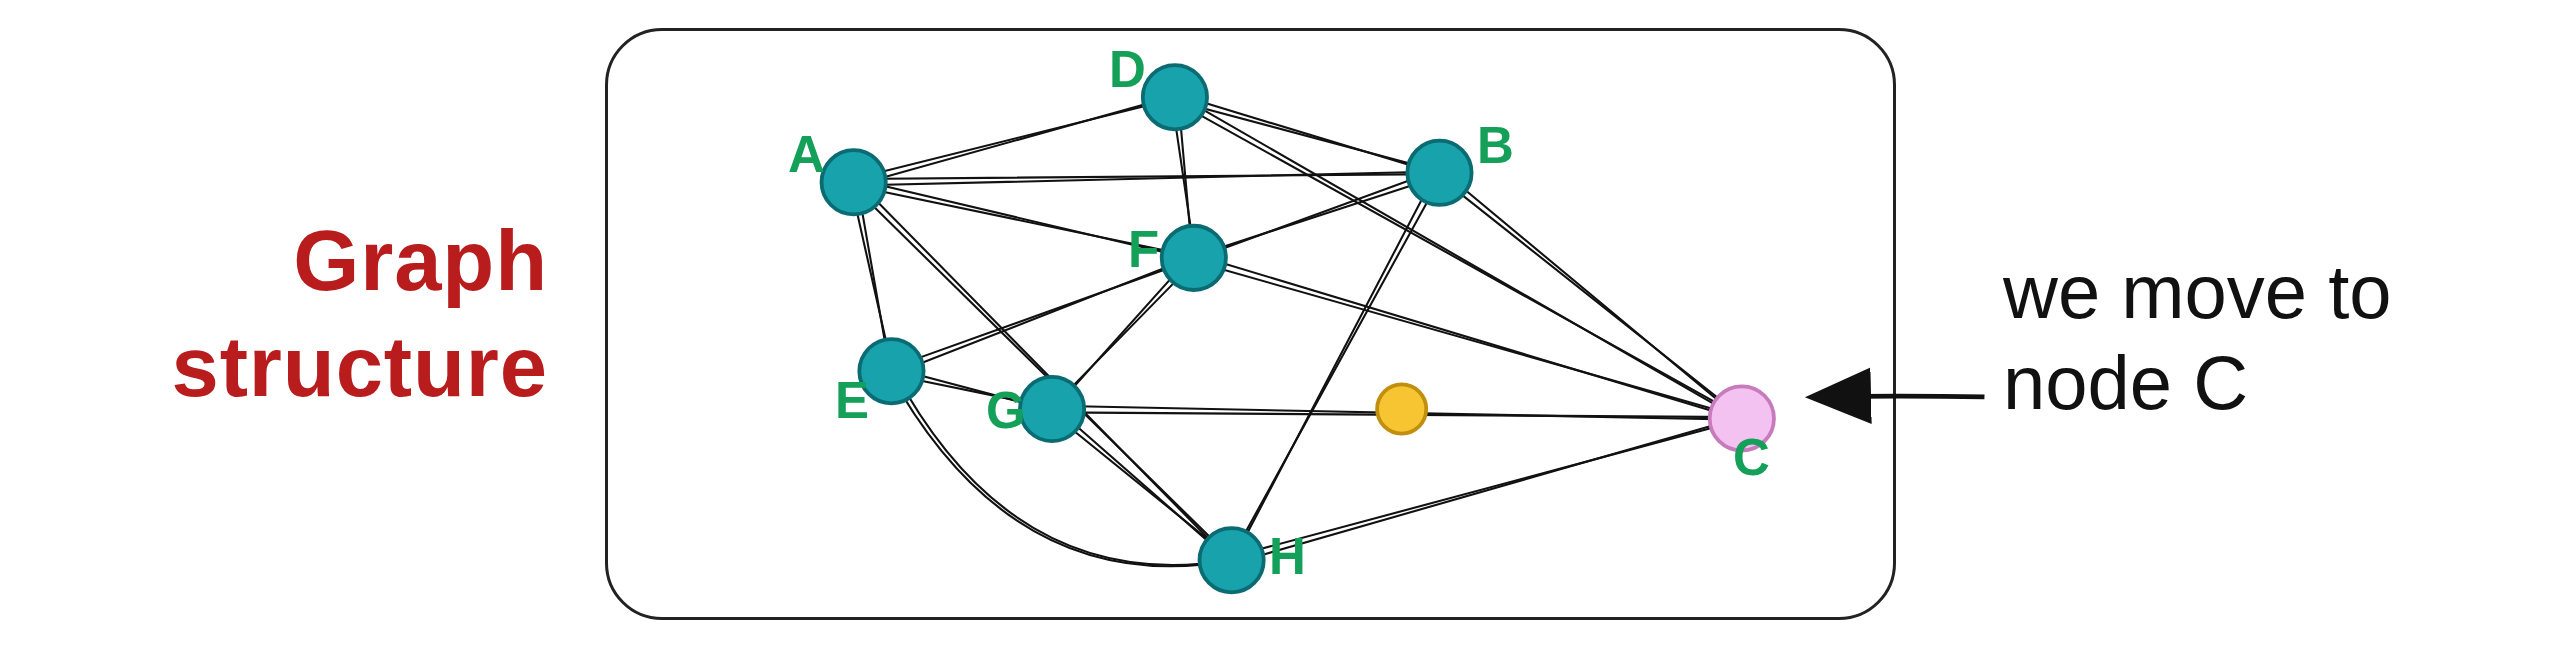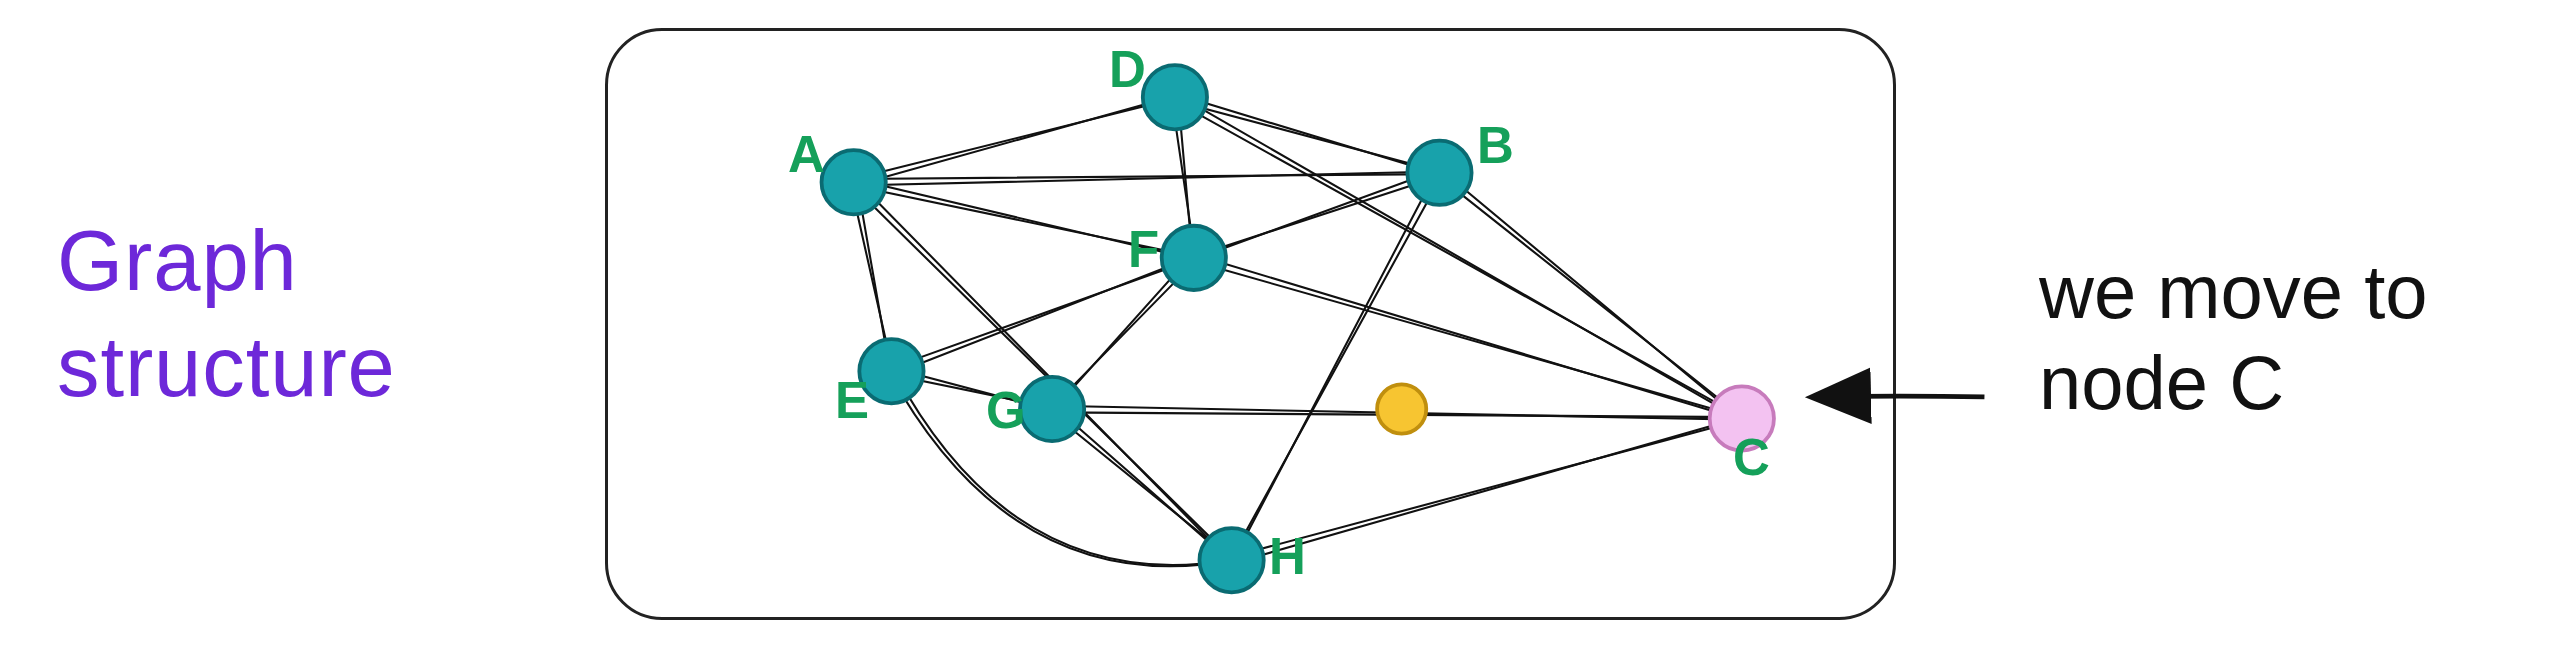--- a/index.html
+++ b/index.html
@@ -13,37 +13,36 @@
   }
   .stage {
     position: relative;
     width: 2576px;
     height: 656px;
   }
   .left-title {
     position: absolute;
     left: 57px;
     top: 208px;
-    color: #6d28d9;
+    color: #b91c1c;
     font-size: 85px;
     line-height: 1.25;
-    text-align: left;
+    text-align: right;
     width: 491px;
-    font-weight: 400;
+    font-weight: 700;
     letter-spacing: 0.9px;
   }
   .right-annot {
     position: absolute;
     left: 2003px;
     top: 246px;
     color: #111;
     font-size: 76px;
     line-height: 1.2;
     width: 529px;
-    margin-left: 36px;
   }
   
   .panel {
     position: absolute;
     left: 605px;
     top: 28px;
     width: 1285px;
     height: 586px;
     border: 3.8px solid #222;
     border-radius: 57px;

